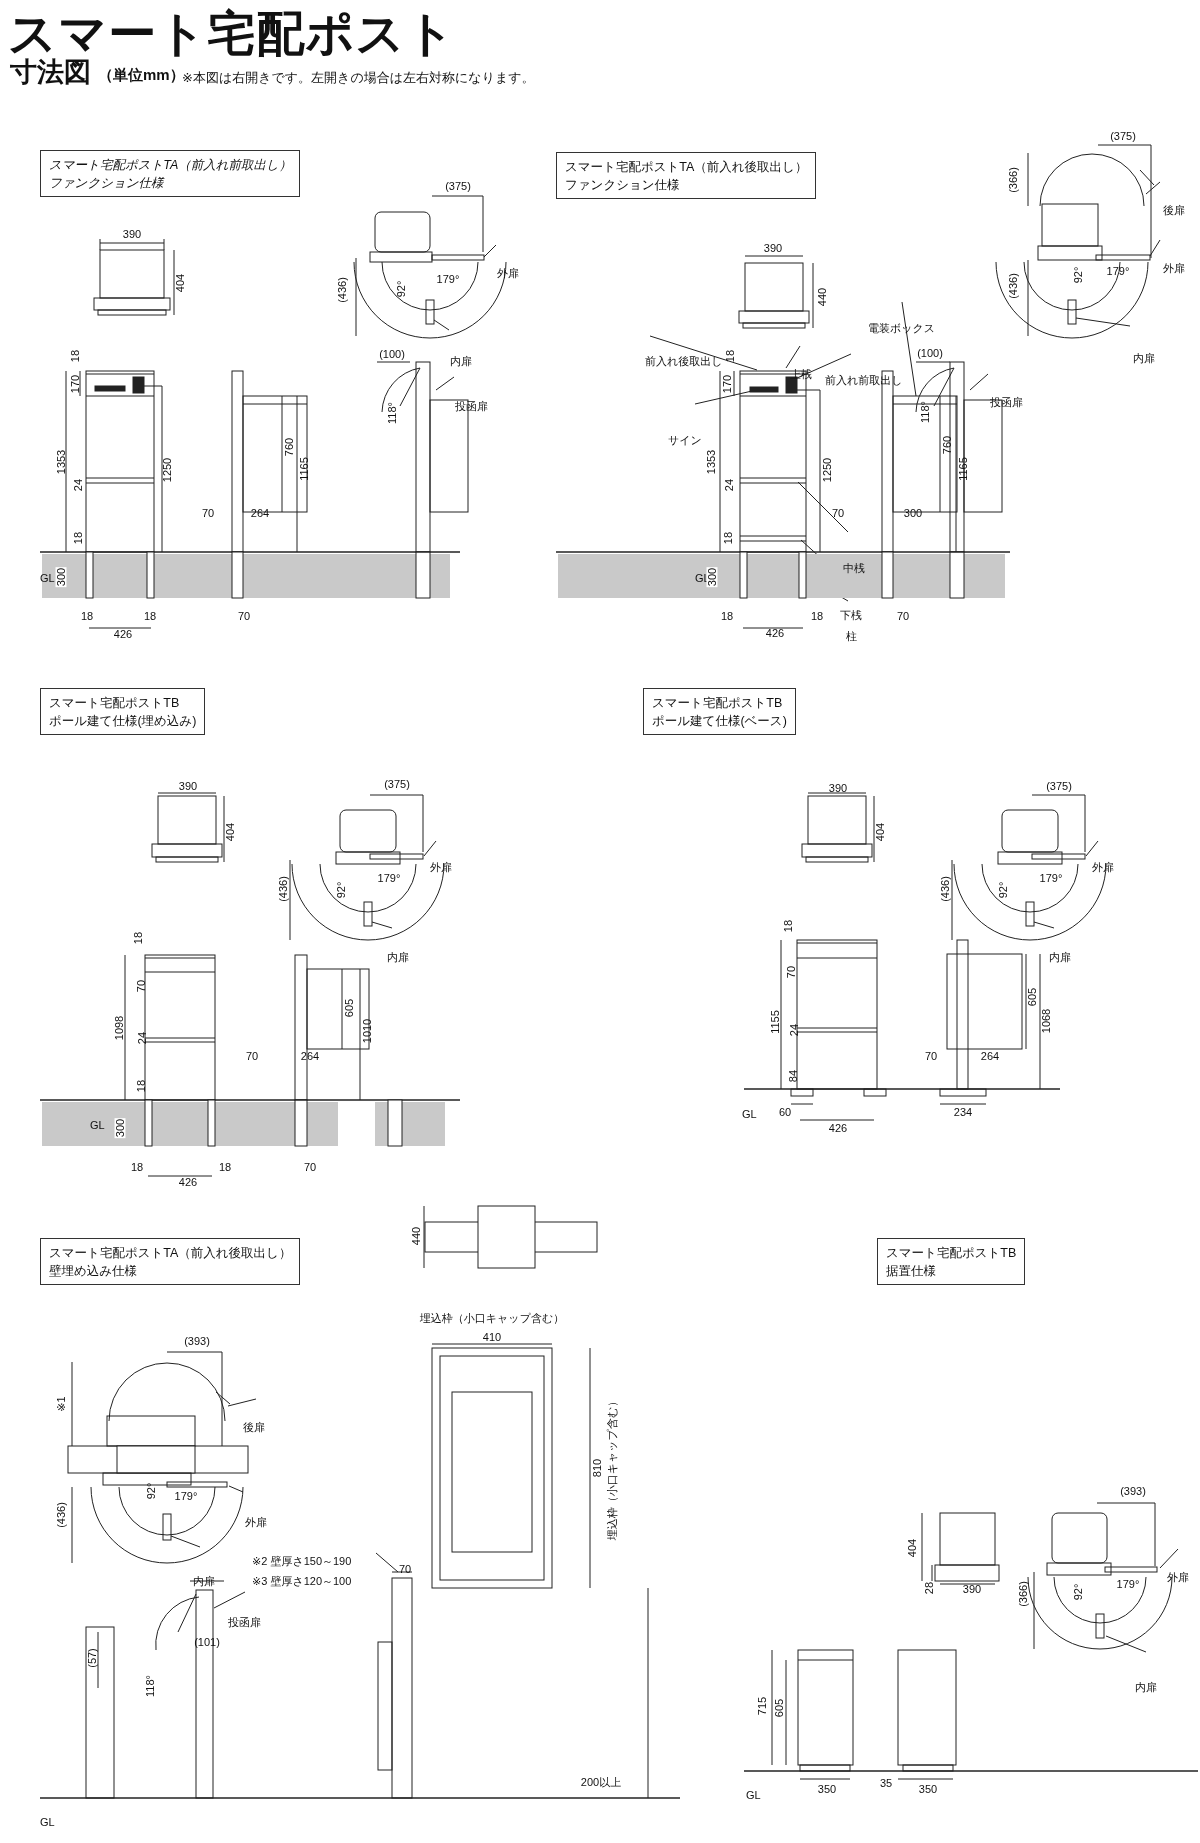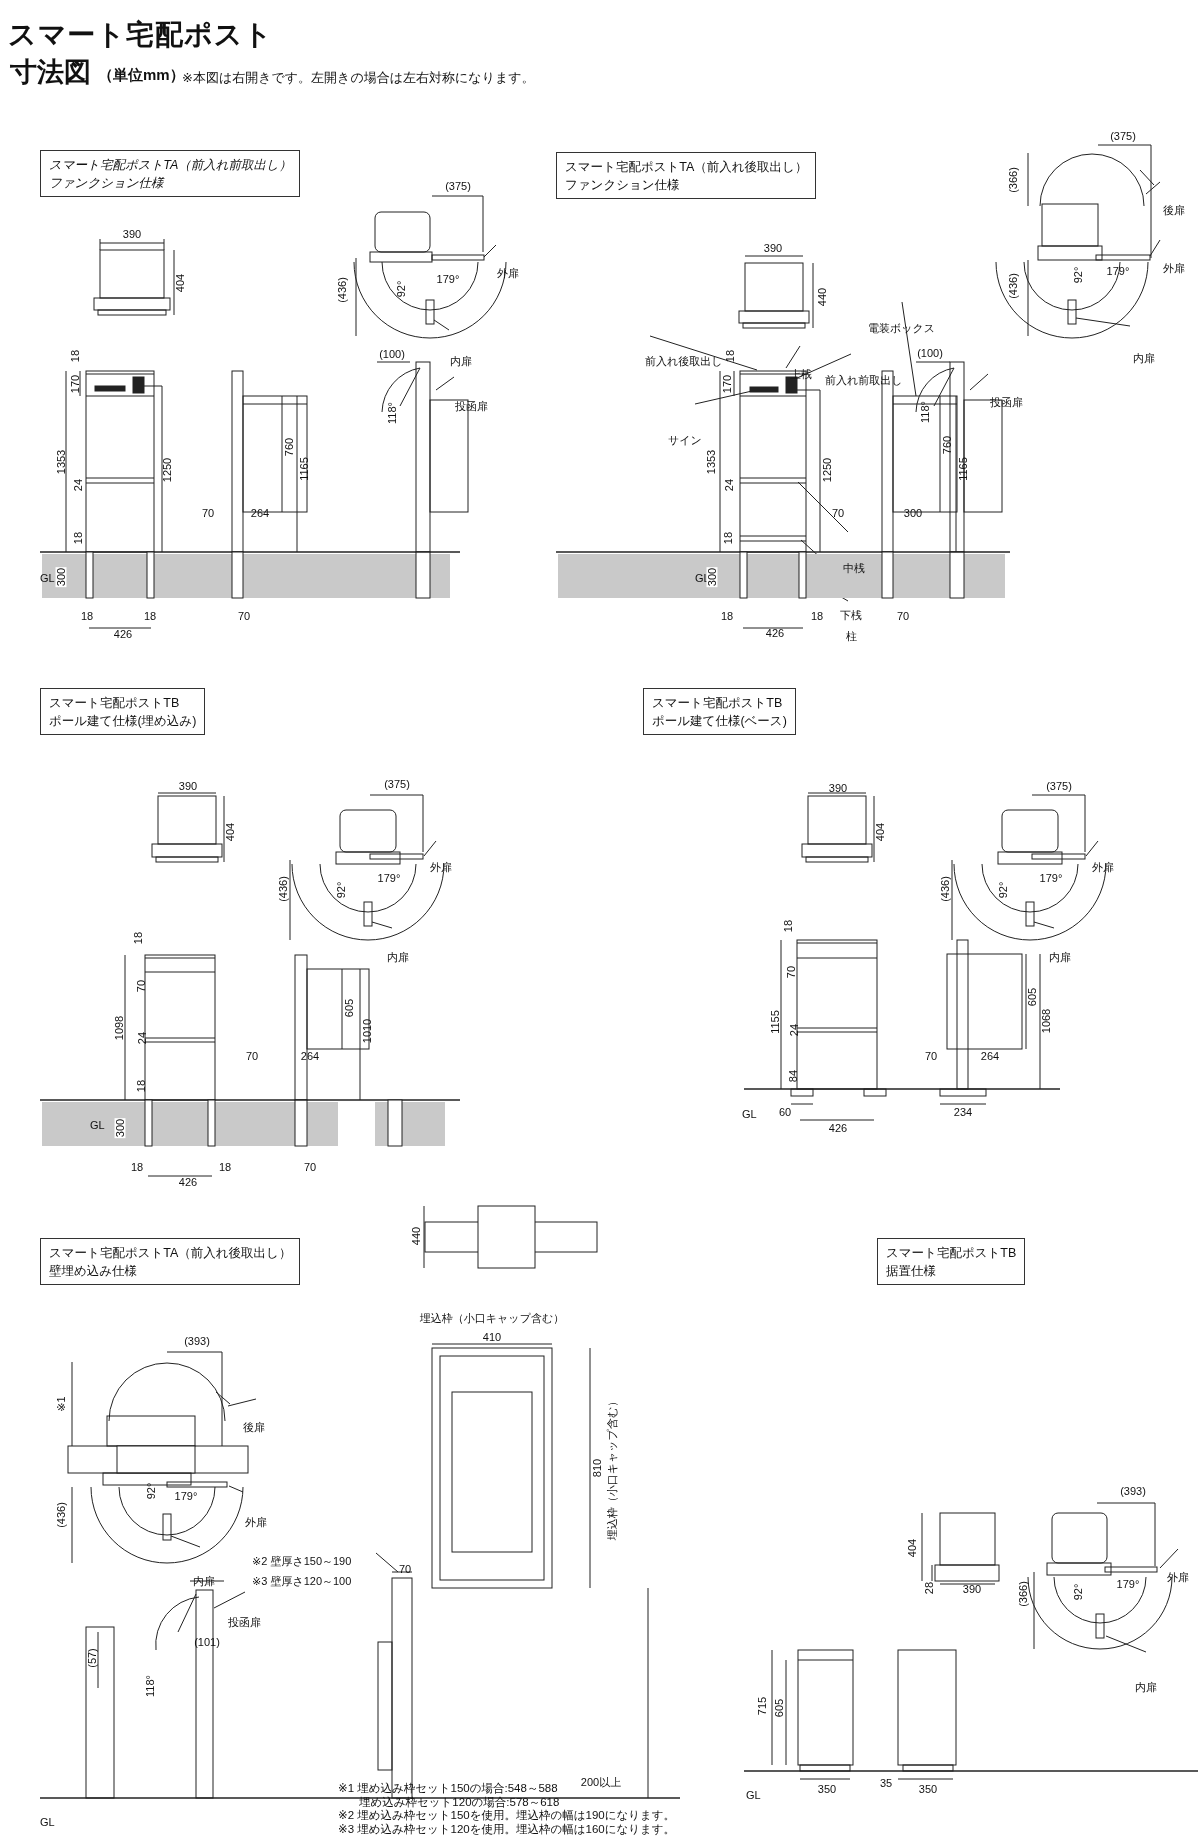--- a/index.html
+++ b/index.html
@@ -1,19 +1,19 @@
 <!DOCTYPE html>
 <html style="--ground: #c9c9c9;"><head>
 <meta charset="utf-8">
 <style>
   html,body{margin:0;padding:0;background:#fff;}
   #sheet{position:relative;width:1200px;height:1843px;background:#fff;overflow:hidden;
          font-family:"Liberation Sans","DejaVu Sans",sans-serif;color:#111;}
   #art{position:absolute;left:0;top:0;}
-  .hdr-title{position:absolute;left:8px;top:16px;font-size:28px;font-weight:bold;letter-spacing:1px;}
+  .hdr-title{position:absolute;left:8px;top:2px;font-size:48px;font-weight:bold;letter-spacing:1px;}
   .hdr-sub{position:absolute;left:10px;top:54px;font-size:27px;font-weight:bold;}
   .hdr-unit{position:absolute;left:98px;top:66px;font-size:15px;font-weight:bold;}
   .hdr-note{position:absolute;left:182px;top:69px;font-size:13px;text-align:right;}
   .pbox{position:absolute;border:1px solid #333;background:#fff;padding:5px 8px 4px 8px;
         font-size:12.5px;line-height:1.45;white-space:nowrap;}
   .lbl{position:absolute;font-size:11px;white-space:nowrap;transform:translate(-50%,-50%);line-height:1;}
   .lbl.j{transform:translate(0,-50%);margin-top:32px;}
   .lbl.r{transform:translate(-50%,-50%) rotate(-90deg);}
   .lbl.bg{background:#fff;padding:0 1px;}
   .notes{position:absolute;left:338px;top:1782px;font-size:11.5px;line-height:13.5px;white-space:nowrap;}
@@ -458,20 +458,14 @@
       <span class="lbl" style="left: 1128px; top: 1584px;">179°</span>
       <span class="lbl j" style="left: 1135px; top: 1655px;">内扉</span>
       <span class="lbl r" style="left: 762px; top: 1706px;">715</span>
       <span class="lbl r" style="left: 779px; top: 1708px;">605</span>
       <span class="lbl j" style="left: 746px; top: 1763px;">GL</span>
       <span class="lbl" style="left: 827px; top: 1789px;">350</span>
       <span class="lbl" style="left: 886px; top: 1783px;">35</span>
       <span class="lbl" style="left: 928px; top: 1789px;">350</span>
     </div>
 
-  <div class="notes">
-    <div>※1 埋め込み枠セット150の場合:548～588</div>
-    <div class="ind">埋め込み枠セット120の場合:578～618</div>
-    <div>※2 埋め込み枠セット150を使用。埋込枠の幅は190になります。</div>
-    <div>※3 埋め込み枠セット120を使用。埋込枠の幅は160になります。</div>
-  </div>
 
 </div>
 
 </body></html>

